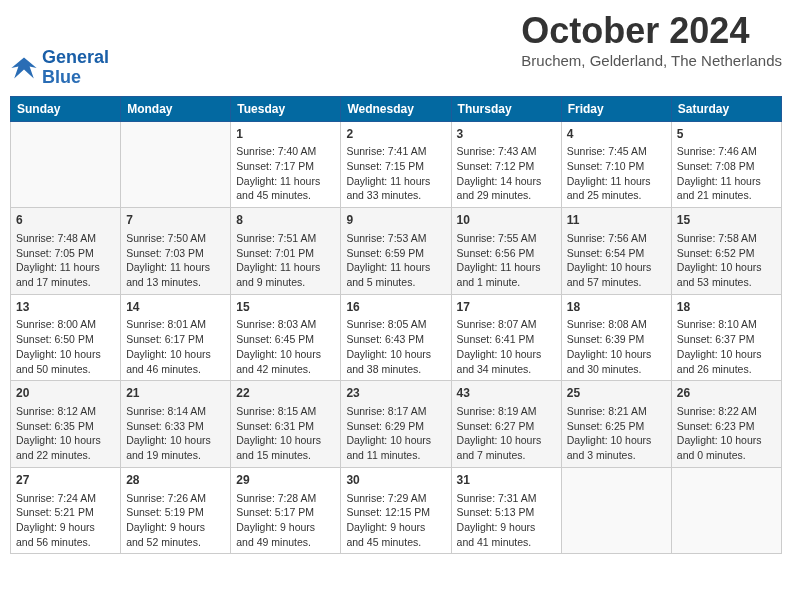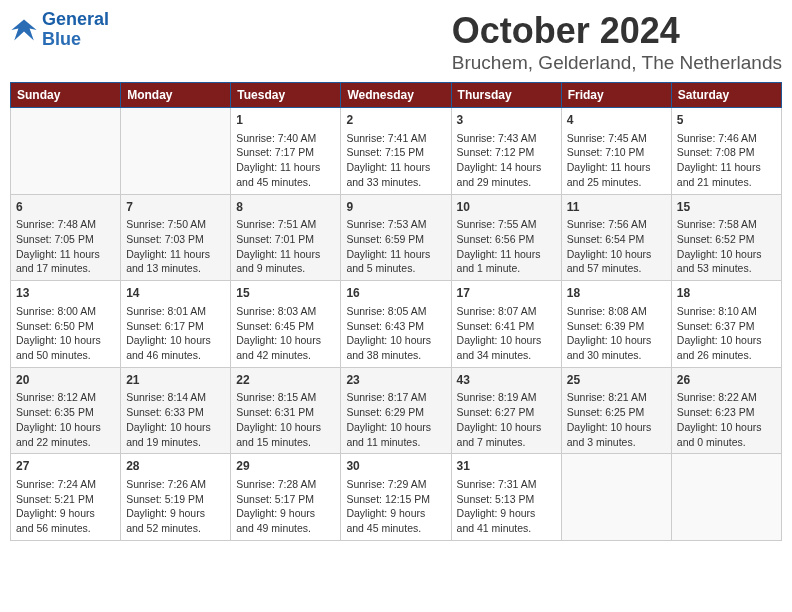--- a/index.html
+++ b/index.html
@@ -13,20 +13,21 @@
     .header {
       display: flex;
       justify-content: space-between;
       align-items: flex-start;
       margin-bottom: 8px;
     }
     .logo {
       display: flex;
       align-items: center;
       gap: 4px;
+      margin-top: 38px;
     }
     .logo-text {
       font-size: 18px;
       font-weight: bold;
       color: #333;
       line-height: 1.1;
     }
     .logo-text span {
       color: #1a5fa8;
     }
@@ -36,30 +37,30 @@
     }
     .title-block {
       text-align: left;
     }
     .month-title {
       font-size: 36px;
       font-weight: bold;
       color: #333;
     }
     .location {
-      font-size: 19px;
+      font-size: 15px;
       color: #555;
     }
     table {
       width: 100%;
       border-collapse: collapse;
       font-size: 11px;
     }
     thead tr th {
-      background-color: #7f1d1d;
+      background-color: #0369a1;
       color: #fff;
       text-align: left;
       padding: 5px 6px;
       font-size: 12px;
       font-weight: bold;
       border: 1px solid #1e5a99;
     }
     td {
       border: 1px solid #ccc;
       vertical-align: top;

